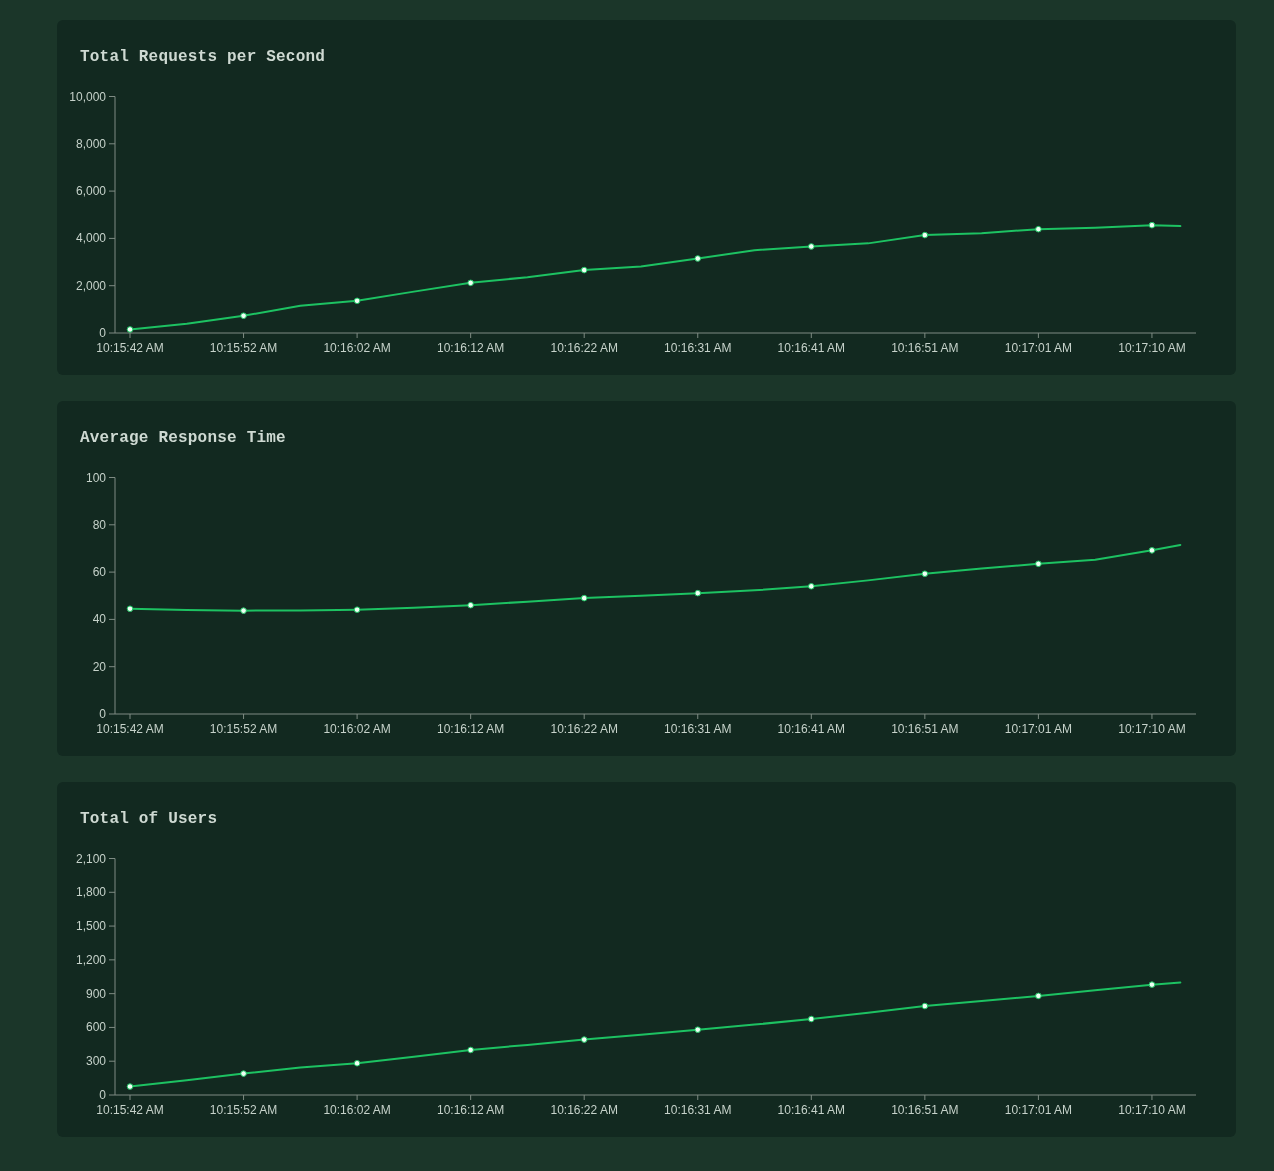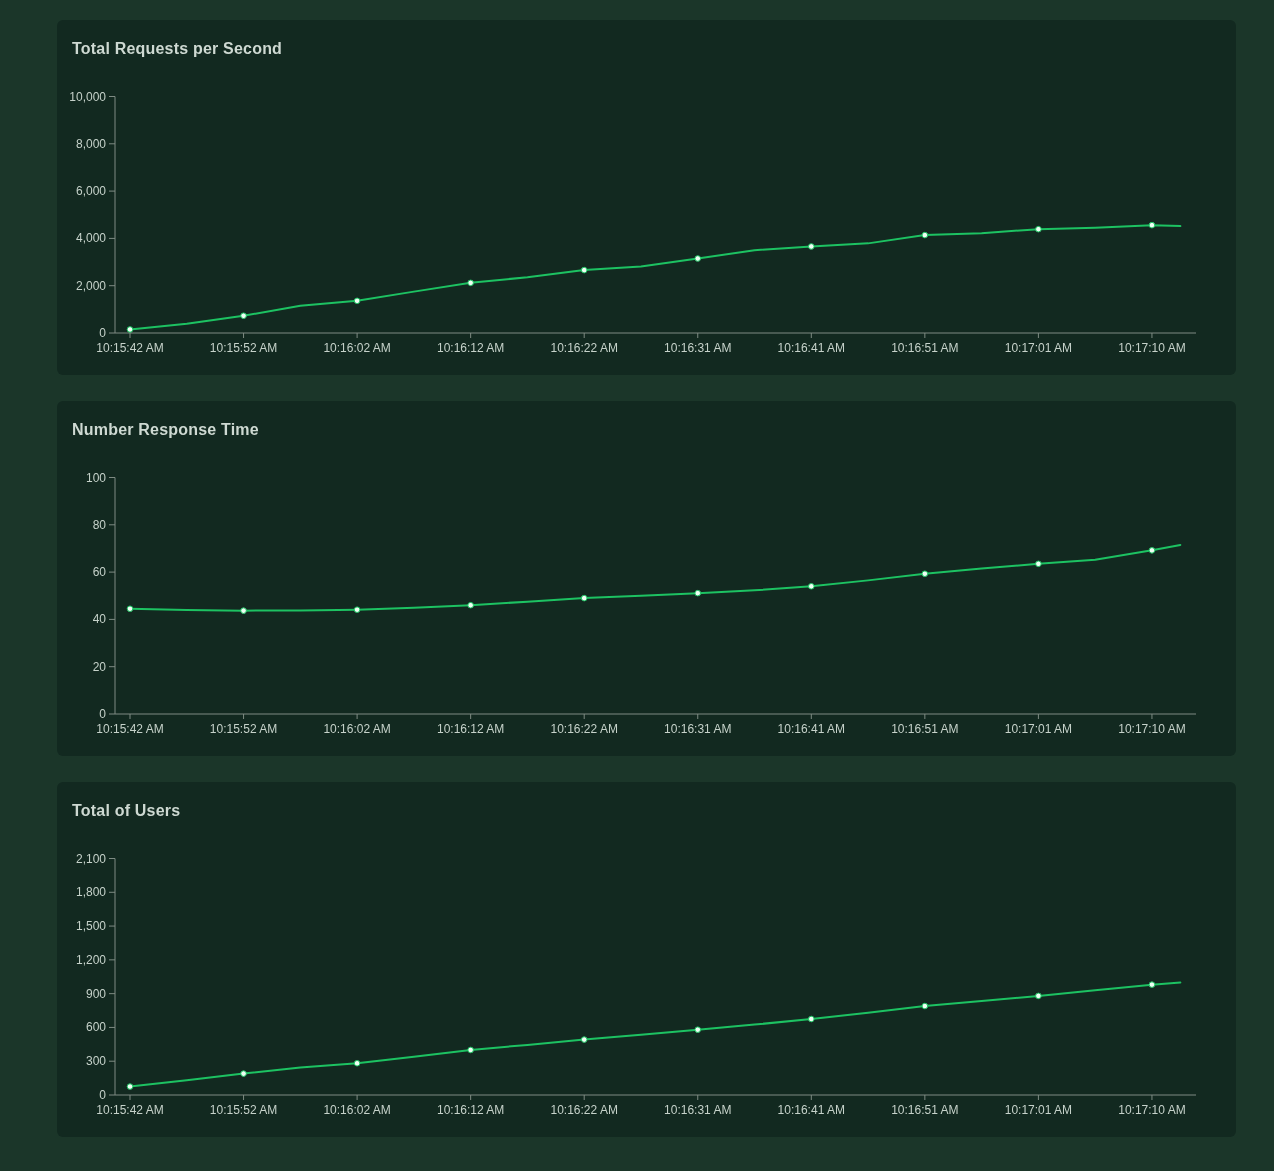--- a/index.html
+++ b/index.html
@@ -11,23 +11,23 @@
   }
   .wrap { padding-top:20px; }
   .panel {
     position:relative;
     width:1179px; height:355px;
     margin:0 0 26px 57px;
     background:#122920;
     border-radius:6px;
   }
   .chart-title {
-    position:absolute; top:20px; left:15px; margin:0;
+    position:absolute; top:20px; left:15px; margin:8px;
     font-size:16px; font-weight:700;
-    color:#ced9d2; letter-spacing:.2px;
+    color:#ced9d2; letter-spacing:.2px;font-family:Liberation Mono, monospace;
   }
   svg.chart { position:absolute; top:0; left:0; display:block; }
   svg text { font-family:"Liberation Sans", sans-serif; }
 </style>
 </head>
 <body>
 
 <div class="wrap">
 
   <section class="panel">
@@ -122,21 +122,21 @@
         <circle cx="186.55" cy="209.6495" r="2.8" fill="#f0fff5" stroke="#1dc262" stroke-width="1"></circle>
         <circle cx="300.1" cy="208.70350000000002" r="2.8" fill="#f0fff5" stroke="#1dc262" stroke-width="1"></circle>
         <circle cx="413.65" cy="204.20999999999998" r="2.8" fill="#f0fff5" stroke="#1dc262" stroke-width="1"></circle>
         <circle cx="527.2" cy="197.115" r="2.8" fill="#f0fff5" stroke="#1dc262" stroke-width="1"></circle>
         <circle cx="640.75" cy="192.1485" r="2.8" fill="#f0fff5" stroke="#1dc262" stroke-width="1"></circle>
         <circle cx="754.3" cy="185.29" r="2.8" fill="#f0fff5" stroke="#1dc262" stroke-width="1"></circle>
         <circle cx="867.85" cy="172.7555" r="2.8" fill="#f0fff5" stroke="#1dc262" stroke-width="1"></circle>
         <circle cx="981.4" cy="162.8225" r="2.8" fill="#f0fff5" stroke="#1dc262" stroke-width="1"></circle>
         <circle cx="1094.9499999999998" cy="149.34199999999998" r="2.8" fill="#f0fff5" stroke="#1dc262" stroke-width="1"></circle>
       </svg>
-    <h2 class="chart-title">Number Response Time</h2>
+    <h2 class="chart-title">Average Response Time</h2>
   </section>
 
   <section class="panel">
     <svg class="chart" width="1179" height="355" viewBox="0 0 1179 355">
         <line x1="58" y1="76.5" x2="58" y2="313" stroke="#7e8b83" stroke-width="1"></line>
         <line x1="58" y1="313" x2="1139" y2="313" stroke="#7e8b83" stroke-width="1"></line>
         <line x1="52" y1="313" x2="58" y2="313" stroke="#7e8b83"></line>
         <text x="49" y="317" fill="#c6d2ca" font-size="12" text-anchor="end">0</text>
         <line x1="52" y1="279.2142857142857" x2="58" y2="279.2142857142857" stroke="#7e8b83"></line>
         <text x="49" y="283.2142857142857" fill="#c6d2ca" font-size="12" text-anchor="end">300</text>

